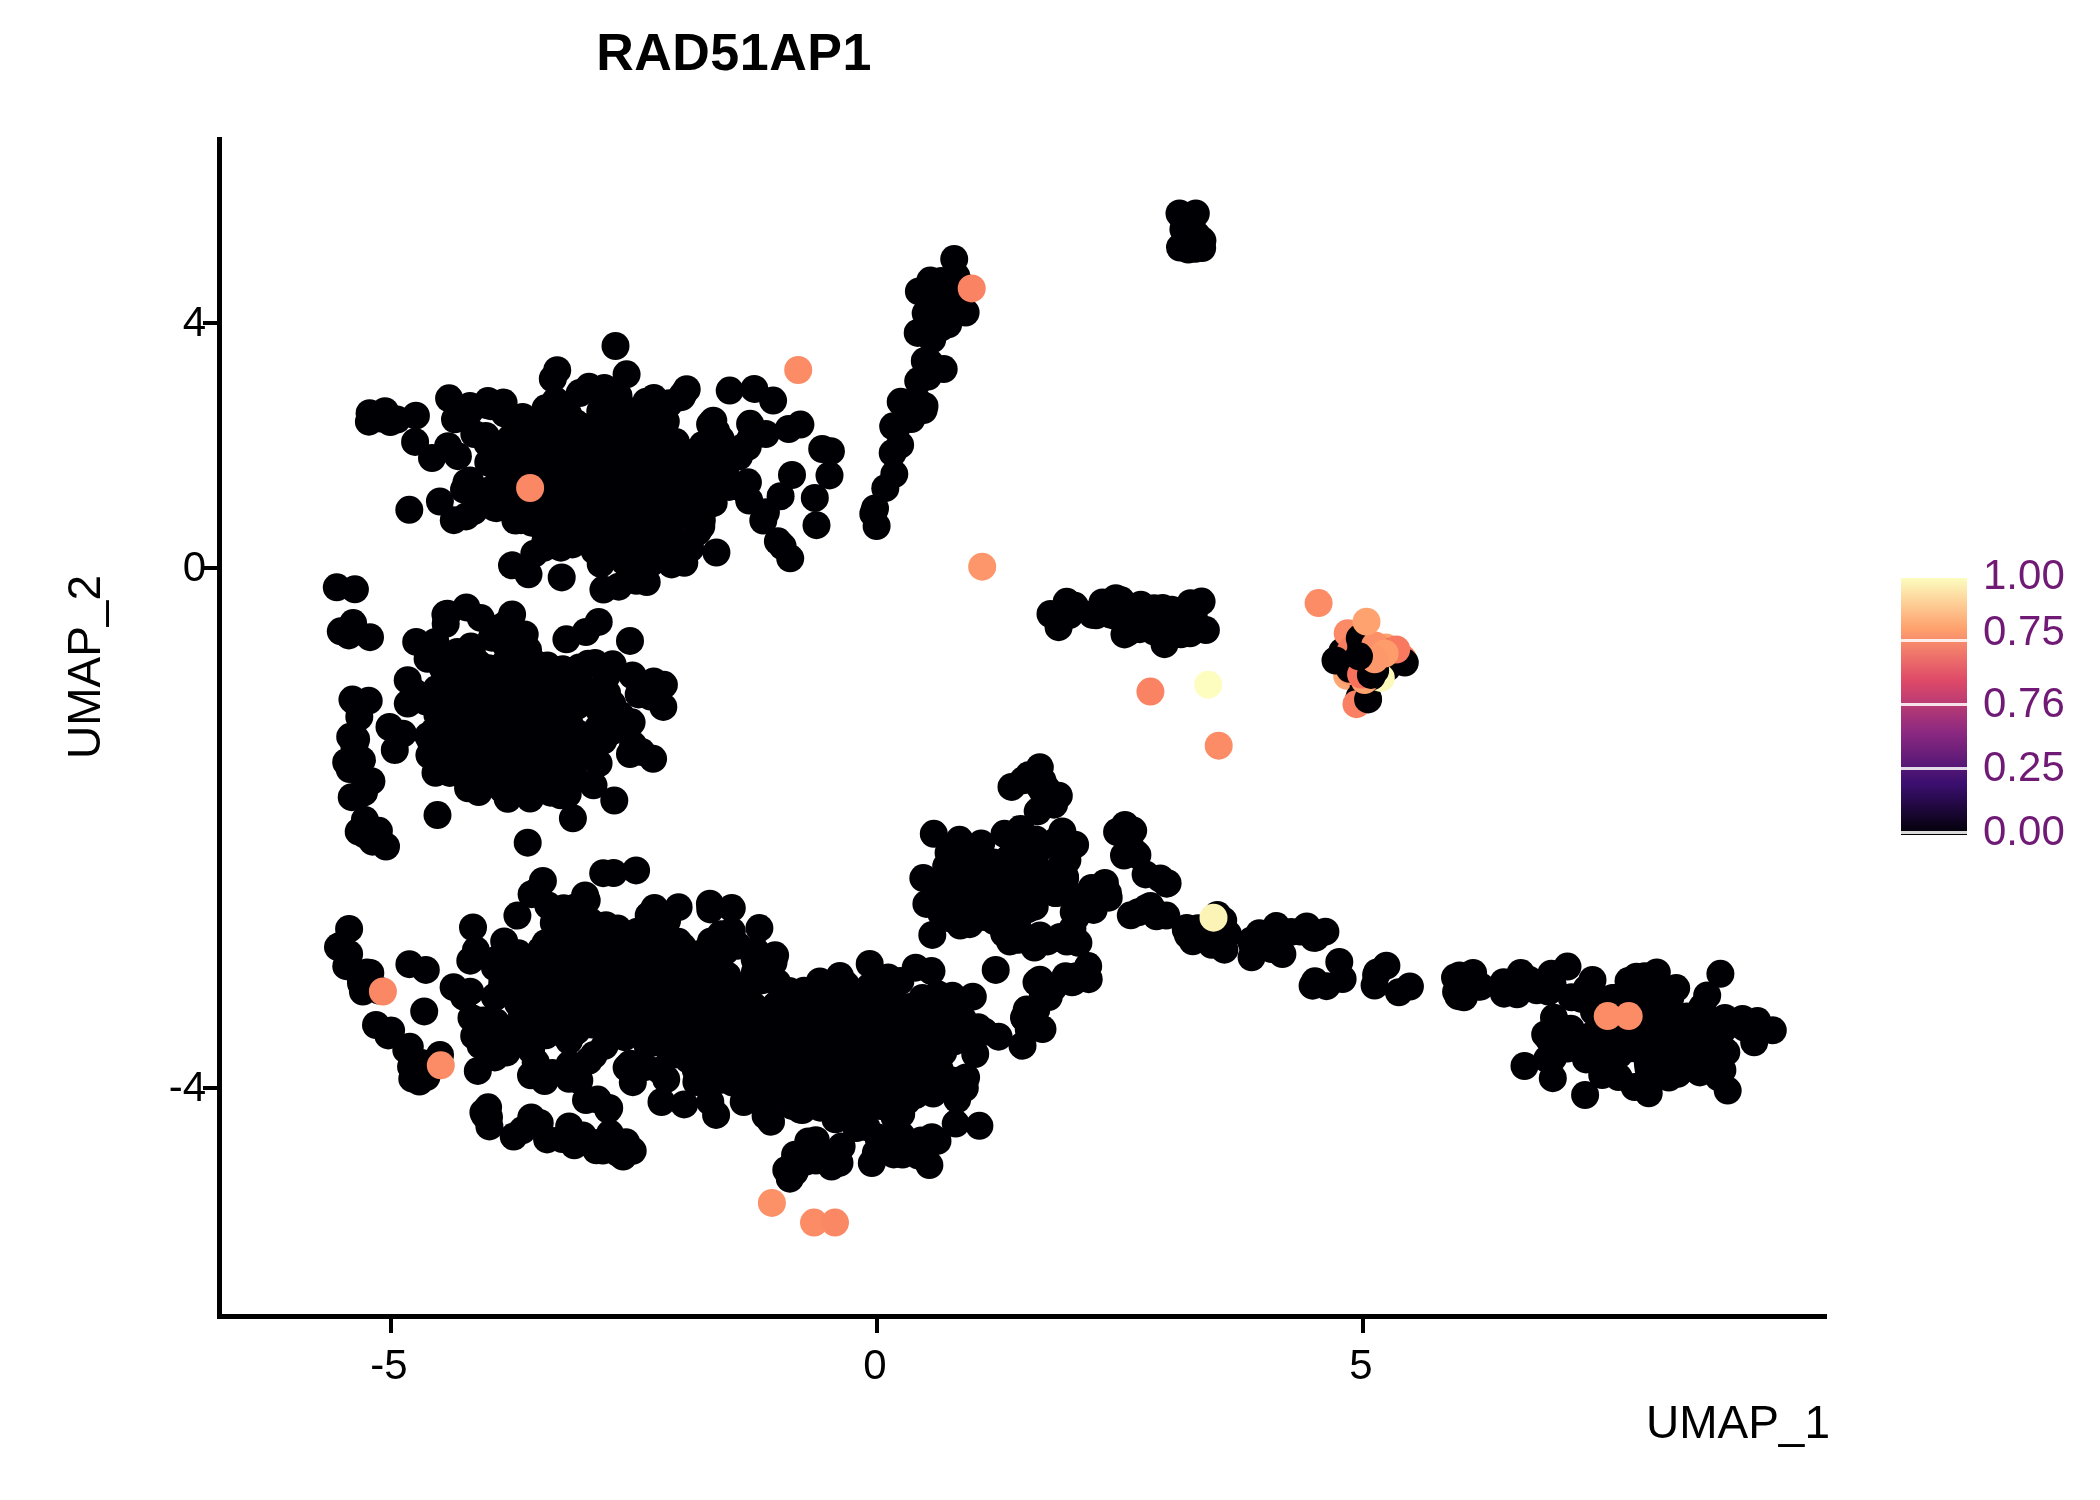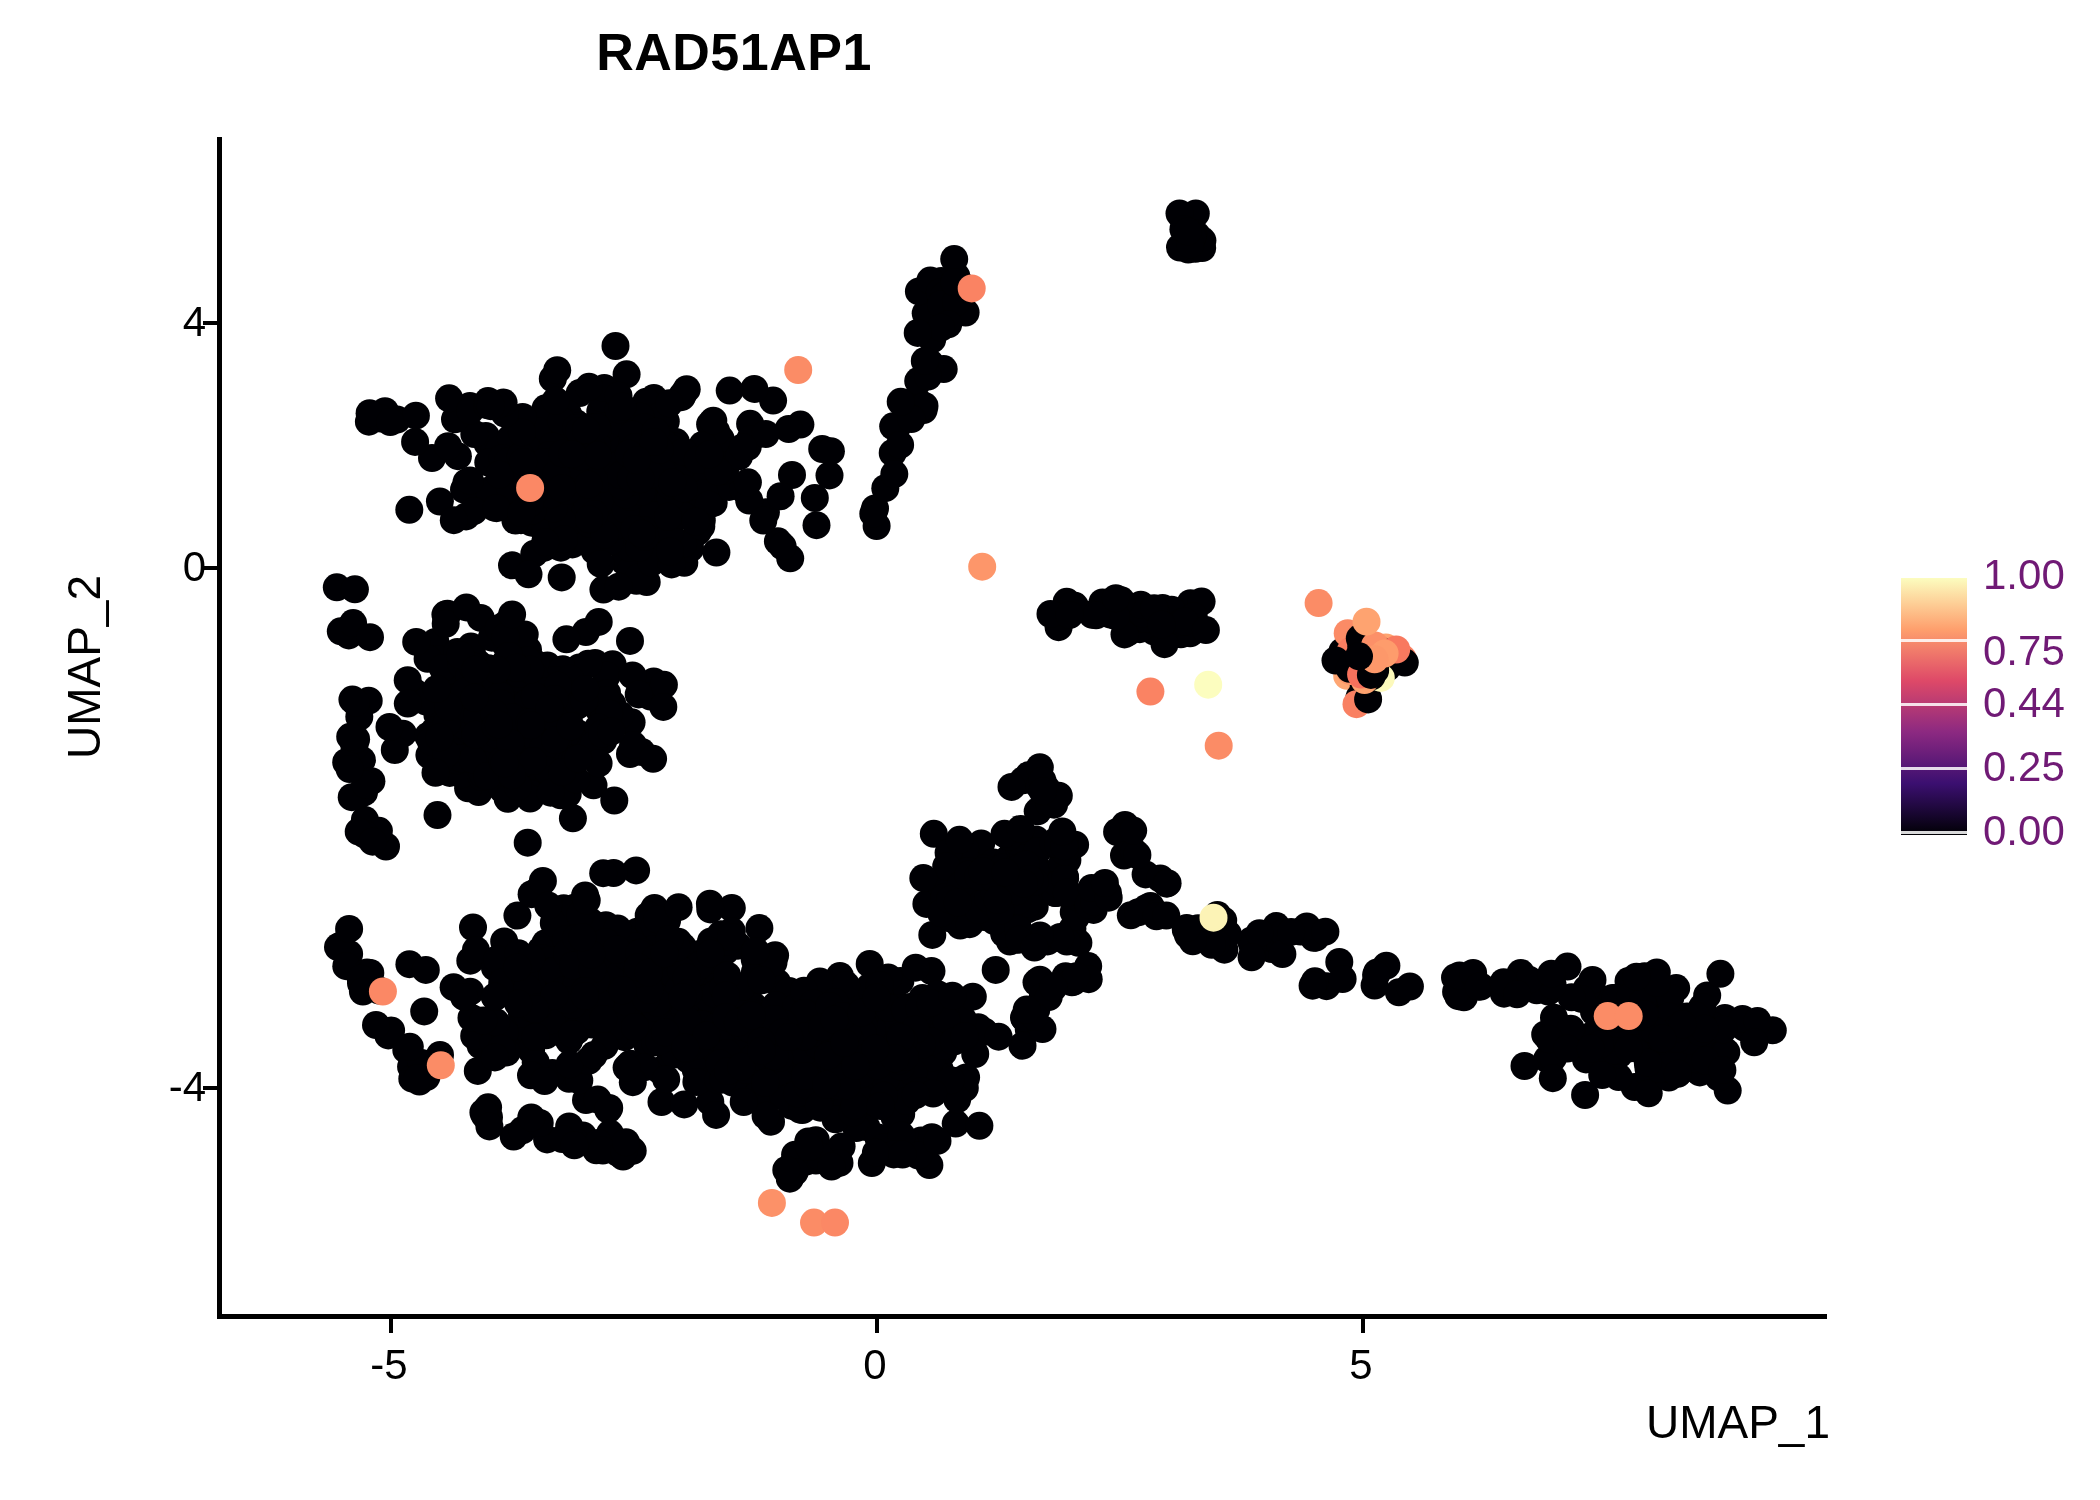--- a/index.html
+++ b/index.html
@@ -2393,19 +2393,19 @@
   <div id="x-axis-title">UMAP_1</div>
 
   <div id="legend">
     <div id="legend-bar" style="background: linear-gradient(rgb(252, 253, 191), rgb(254, 159, 109), rgb(222, 73, 104), rgb(140, 41, 129), rgb(59, 15, 112), rgb(0, 0, 4));">
       <div class="legend-tick" style="top:61px"></div>
       <div class="legend-tick" style="top:125px"></div>
       <div class="legend-tick" style="top:189px"></div>
       <div class="legend-tick" style="top:253px"></div>
     </div>
     <div class="legend-label" style="top:-24px">1.00</div>
-    <div class="legend-label" style="top:52px">0.75</div>
-    <div class="legend-label" style="top:104px">0.44</div>
+    <div class="legend-label" style="top:32px">0.75</div>
+    <div class="legend-label" style="top:104px">0.76</div>
     <div class="legend-label" style="top:168px">0.25</div>
     <div class="legend-label" style="top:232px">0.00</div>
   </div>
 
 </div>
 
 </body></html>

